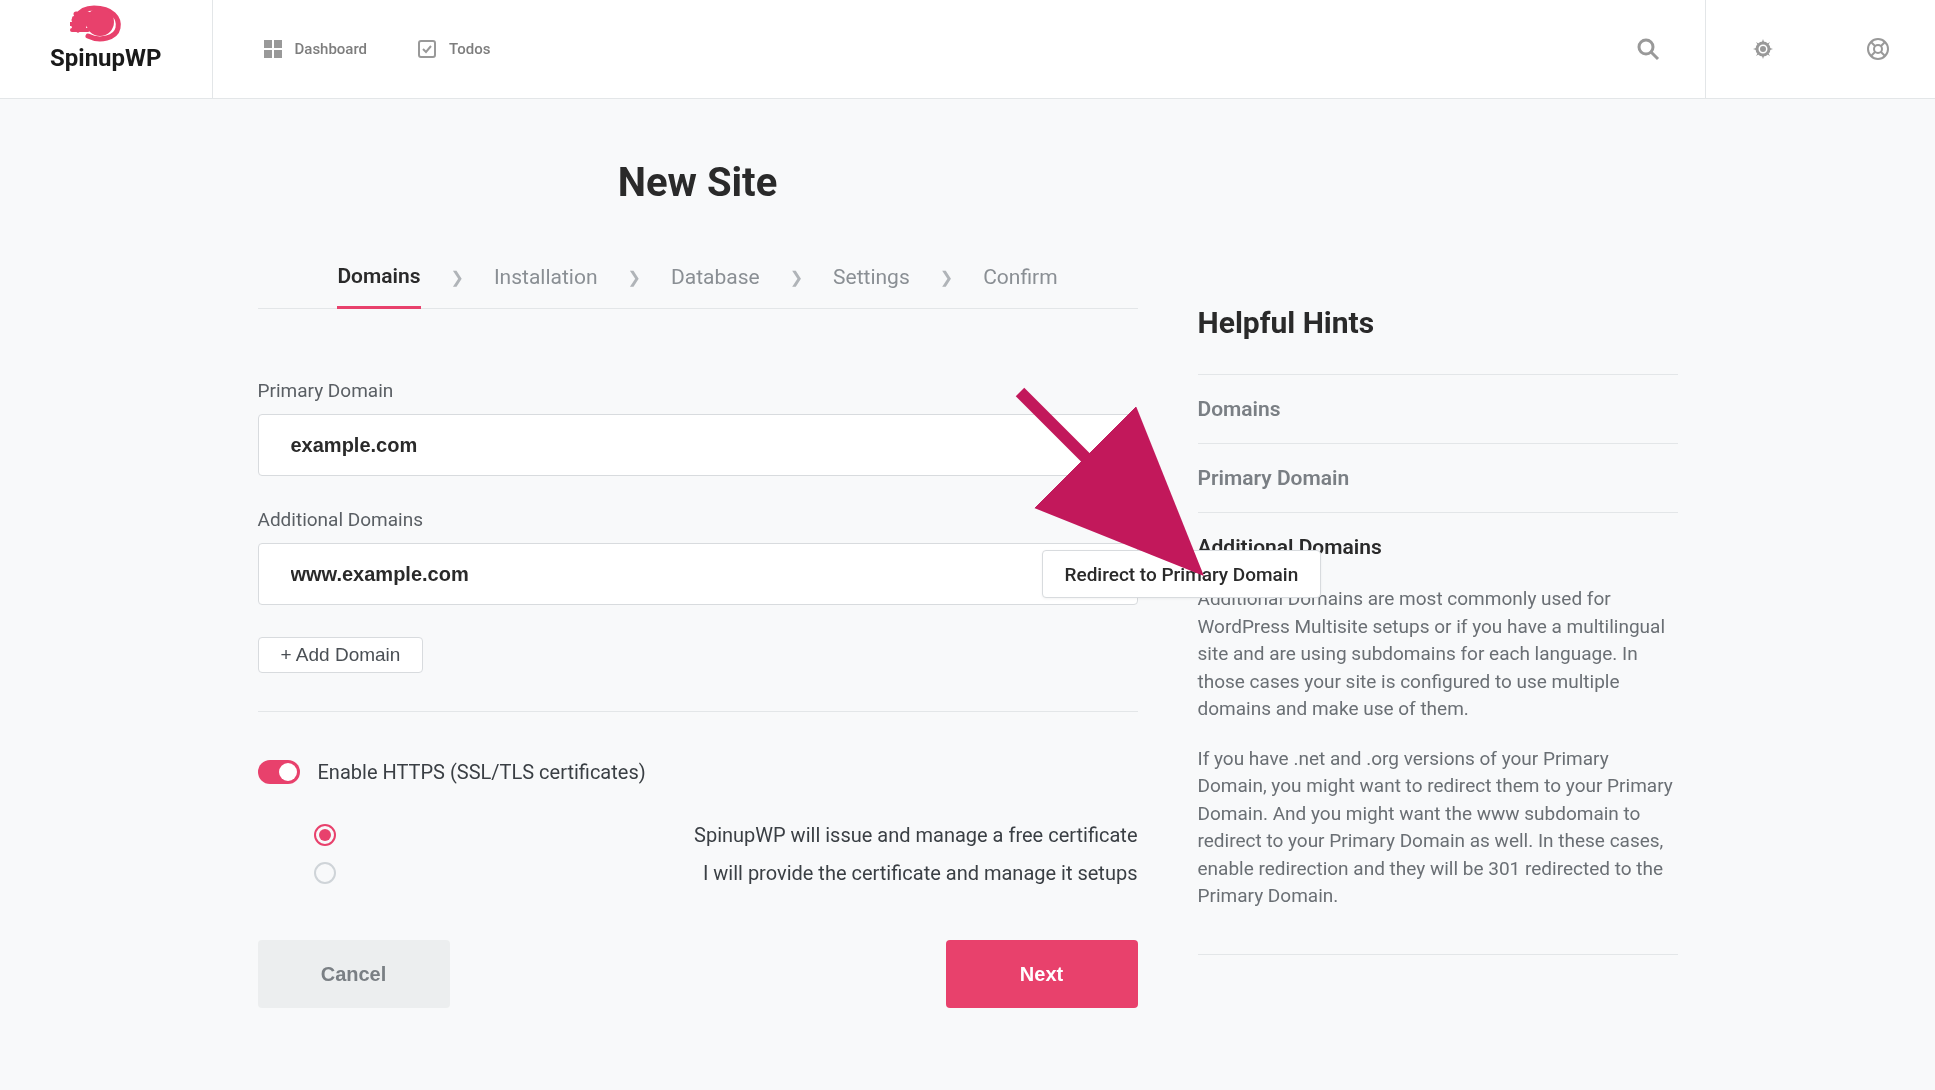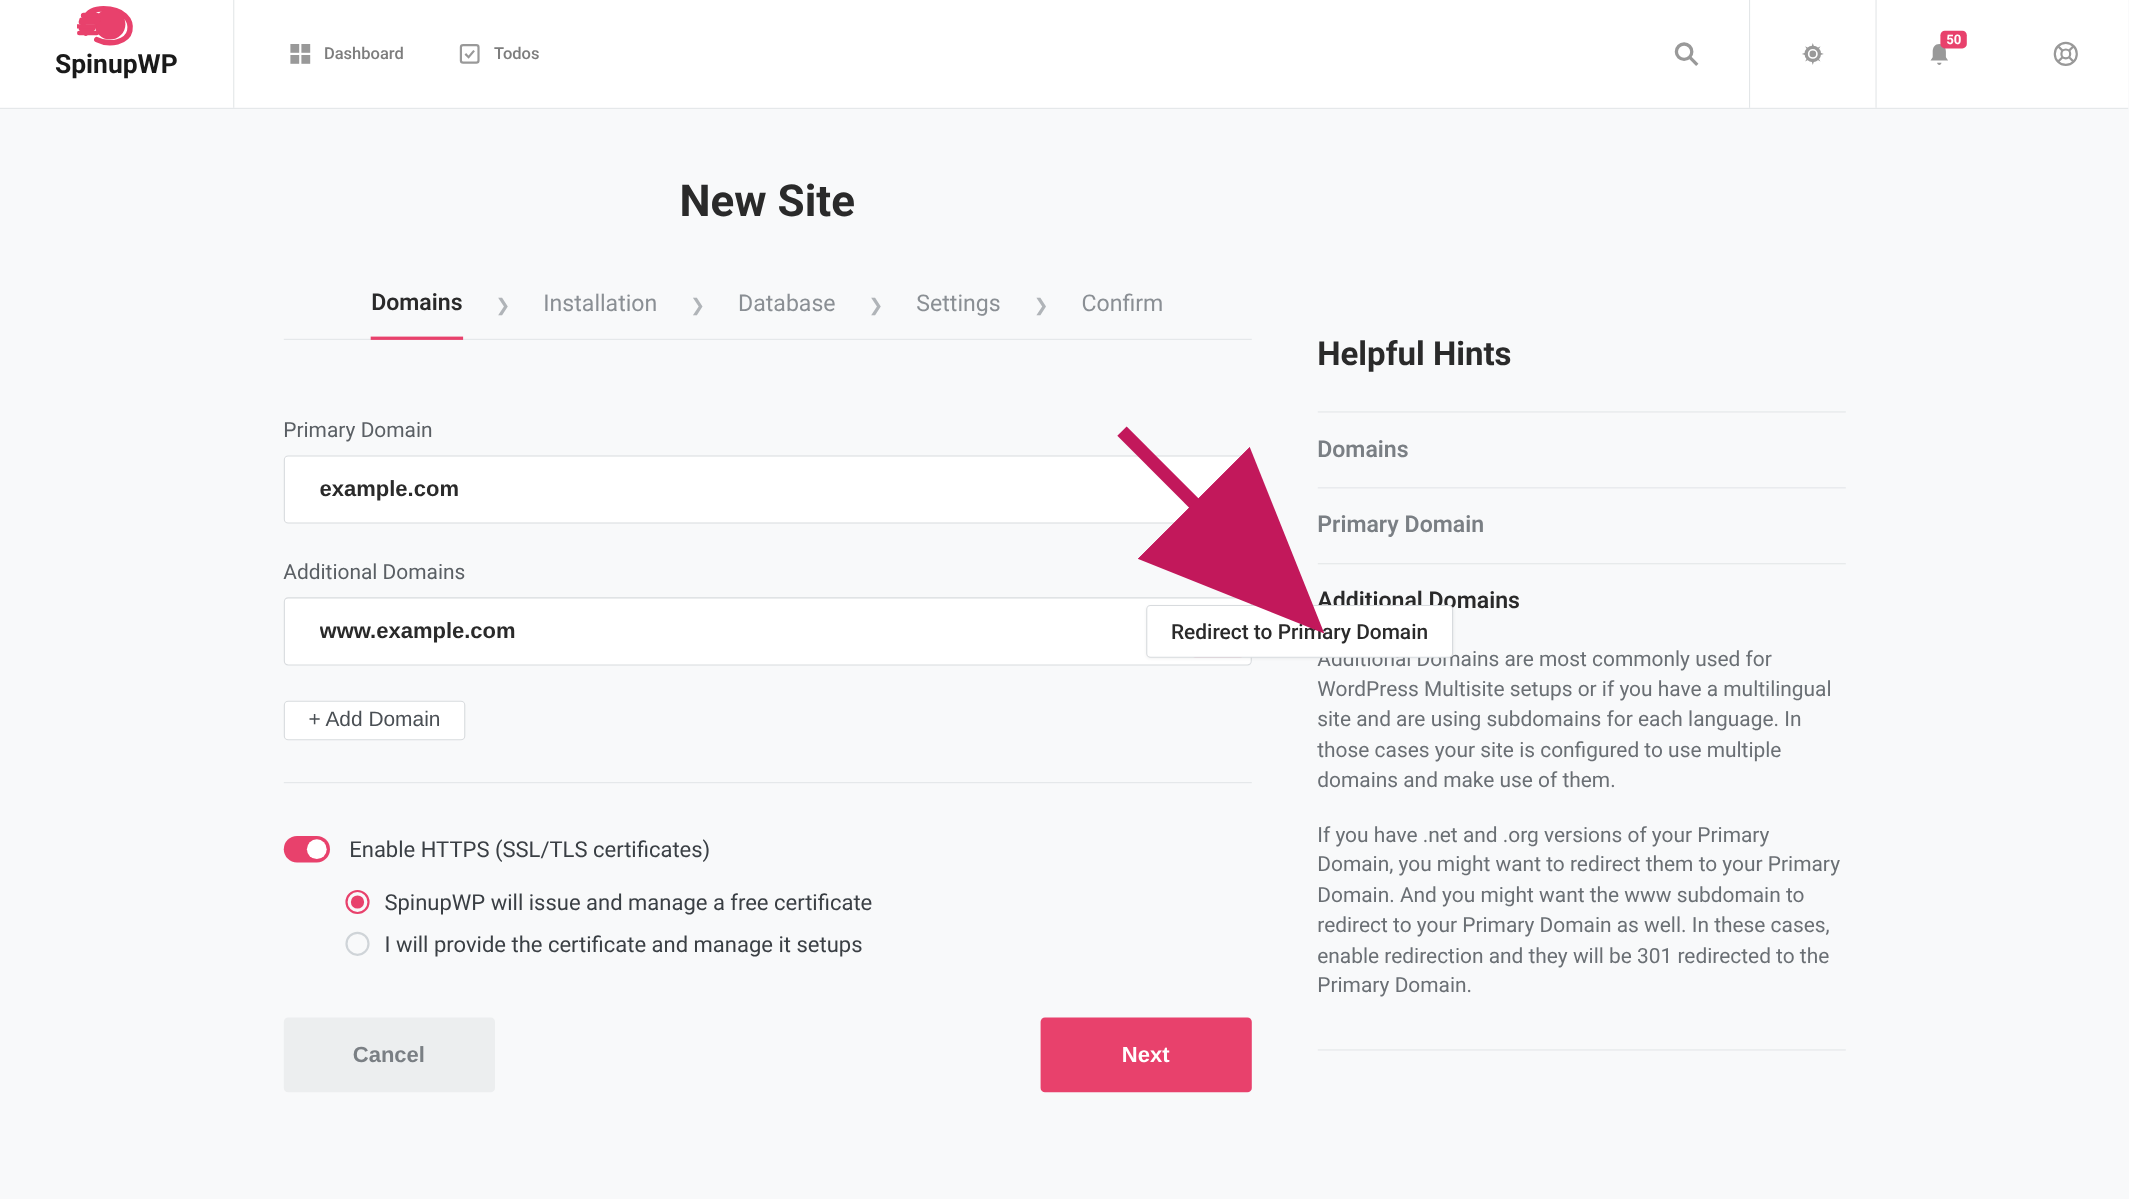--- a/index.html
+++ b/index.html
@@ -201,21 +201,21 @@
   .divider {
     border: none;
     border-top: 1px solid #e3e6e8;
     margin: 38px 0 48px 0;
   }
   
   .toggle-row {
     display: flex;
     align-items: center;
     gap: 18px;
-    margin-bottom: 24px;
+    margin-bottom: 39px;
   }
   .toggle {
     width: 42px;
     height: 24px;
     border-radius: 99px;
     background: #e8416c;
     position: relative;
     cursor: pointer;
   }
   .toggle-knob {
@@ -228,20 +228,21 @@
     background: #fff;
   }
   .toggle-label { font-size: 20px; color: #3a3f44; }
   .radio-group { padding-left: 56px; }
   .radio-row {
     display: flex;
     align-items: center;
     gap: 14px;
     margin-bottom: 14px;
     cursor: pointer;
+    justify-content: space-between;
   }
   .radio {
     width: 22px;
     height: 22px;
     border-radius: 99px;
     border: 2px solid #cfd4d8;
     position: relative;
   }
   .radio.selected { border-color: #e8416c; }
   .radio.selected::after {
@@ -338,26 +339,20 @@
           <circle cx="10" cy="10" r="7" fill="none" stroke="#999" stroke-width="3"></circle>
           <line x1="15" y1="15" x2="22" y2="22" stroke="#999" stroke-width="3"></line>
         </svg>
     </div>
     <div class="header-icon-btn bordered">
       <svg viewBox="0 0 24 24">
           <circle cx="12" cy="12" r="3" fill="#999"></circle>
           <path d="M12 2 L13 5 L11 5 Z M12 22 L13 19 L11 19 Z M2 12 L5 13 L5 11 Z M22 12 L19 13 L19 11 Z M5 5 L7.5 6.5 L6.5 7.5 Z M19 19 L16.5 17.5 L17.5 16.5 Z M19 5 L17.5 7.5 L16.5 6.5 Z M5 19 L6.5 16.5 L7.5 17.5 Z" fill="#999"></path>
           <circle cx="12" cy="12" r="6" fill="none" stroke="#999" stroke-width="3"></circle>
         </svg>
-    </div>
-    <div class="header-icon-btn bordered">
-      <svg viewBox="0 0 24 24">
-          <path d="M12 3 C8 3 6 6 6 10 L6 15 L4 18 L20 18 L18 15 L18 10 C18 6 16 3 12 3 Z M10 20 C10 21 11 22 12 22 C13 22 14 21 14 20 Z" fill="#999"></path>
-        </svg>
-      <span class="badge">50</span>
     </div>
     <div class="header-icon-btn">
       <svg viewBox="0 0 24 24">
           <circle cx="12" cy="12" r="10" fill="none" stroke="#999" stroke-width="2"></circle>
           <circle cx="12" cy="12" r="4" fill="none" stroke="#999" stroke-width="2"></circle>
           <line x1="5" y1="5" x2="9" y2="9" stroke="#999" stroke-width="2"></line>
           <line x1="19" y1="5" x2="15" y2="9" stroke="#999" stroke-width="2"></line>
           <line x1="5" y1="19" x2="9" y2="15" stroke="#999" stroke-width="2"></line>
           <line x1="19" y1="19" x2="15" y2="15" stroke="#999" stroke-width="2"></line>
         </svg>

